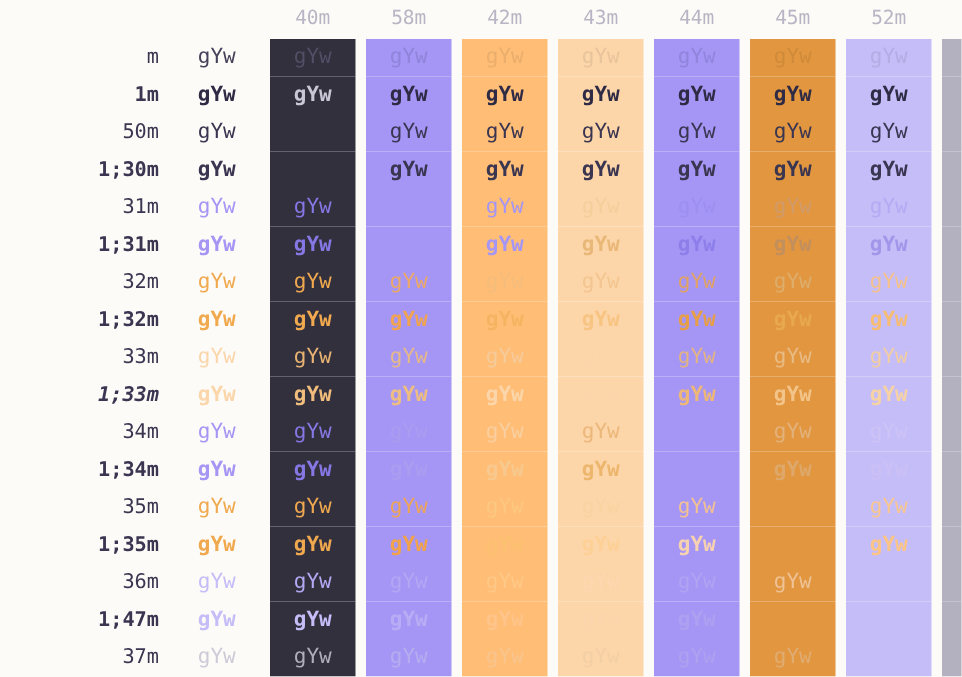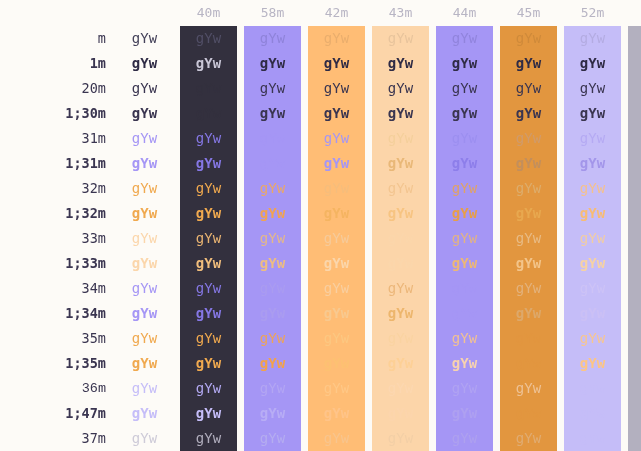--- a/index.html
+++ b/index.html
@@ -144,21 +144,21 @@
           <td class="gapcell"></td>
           <td class="sw bold" style="background: rgb(165, 150, 245); color: rgb(47, 43, 69);"><span class="glyph">gYw</span></td>
           <td class="gapcell"></td>
           <td class="sw bold" style="background: rgb(226, 150, 63); color: rgb(47, 43, 69);"><span class="glyph">gYw</span></td>
           <td class="gapcell"></td>
           <td class="sw bold" style="background: rgb(197, 189, 248); color: rgb(47, 43, 69);"><span class="glyph">gYw</span></td>
           <td class="gapcell"></td>
           <td class="sw bold" style="background: rgb(179, 176, 191); color: rgb(47, 43, 69);"></td>
         </tr>
         <tr>
-          <td class="rowlabel" style="color: rgb(58, 53, 80);">20m</td>
+          <td class="rowlabel" style="color: rgb(58, 53, 80);">50m</td>
           <td class="sw" style="background: transparent; color: rgb(58, 53, 80);"><span class="glyph">gYw</span></td>
           <td class="gapcell"></td>
           <td class="sw" style="background: rgb(51, 48, 62); color: rgb(51, 48, 62);"><span class="glyph">gYw</span></td>
           <td class="gapcell"></td>
           <td class="sw" style="background: rgb(165, 150, 245); color: rgb(58, 53, 80);"><span class="glyph">gYw</span></td>
           <td class="gapcell"></td>
           <td class="sw" style="background: rgb(255, 189, 117); color: rgb(58, 53, 80);"><span class="glyph">gYw</span></td>
           <td class="gapcell"></td>
           <td class="sw" style="background: rgb(252, 213, 169); color: rgb(58, 53, 80);"><span class="glyph">gYw</span></td>
           <td class="gapcell"></td>
@@ -284,21 +284,21 @@
           <td class="gapcell"></td>
           <td class="sw" style="background: rgb(165, 150, 245); color: rgb(227, 179, 131);"><span class="glyph">gYw</span></td>
           <td class="gapcell"></td>
           <td class="sw" style="background: rgb(226, 150, 63); color: rgb(232, 187, 133);"><span class="glyph">gYw</span></td>
           <td class="gapcell"></td>
           <td class="sw" style="background: rgb(197, 189, 248); color: rgb(242, 205, 162);"><span class="glyph">gYw</span></td>
           <td class="gapcell"></td>
           <td class="sw" style="background: rgb(179, 176, 191); color: rgb(222, 197, 161);"></td>
         </tr>
         <tr>
-          <td class="rowlabel b" style="color: rgb(58, 53, 80);">1;33m</td>
+          <td class="rowlabel b" style="color: rgb(58, 53, 80); font-style: italic;">1;33m</td>
           <td class="sw bold" style="background: transparent; color: rgb(251, 214, 171);"><span class="glyph">gYw</span></td>
           <td class="gapcell"></td>
           <td class="sw bold" style="background: rgb(51, 48, 62); color: rgb(240, 189, 124);"><span class="glyph">gYw</span></td>
           <td class="gapcell"></td>
           <td class="sw bold" style="background: rgb(165, 150, 245); color: rgb(237, 189, 130);"><span class="glyph">gYw</span></td>
           <td class="gapcell"></td>
           <td class="sw bold" style="background: rgb(255, 189, 117); color: rgb(251, 214, 171);"><span class="glyph">gYw</span></td>
           <td class="gapcell"></td>
           <td class="sw bold" style="background: rgb(252, 213, 169); color: rgb(251, 214, 171);"><span class="glyph">gYw</span></td>
           <td class="gapcell"></td>
@@ -384,21 +384,21 @@
           <td class="gapcell"></td>
           <td class="sw bold" style="background: rgb(165, 150, 245); color: rgb(247, 210, 176);"><span class="glyph">gYw</span></td>
           <td class="gapcell"></td>
           <td class="sw bold" style="background: rgb(226, 150, 63); color: rgb(226, 150, 63);"><span class="glyph">gYw</span></td>
           <td class="gapcell"></td>
           <td class="sw bold" style="background: rgb(197, 189, 248); color: rgb(252, 197, 133);"><span class="glyph">gYw</span></td>
           <td class="gapcell"></td>
           <td class="sw bold" style="background: rgb(179, 176, 191); color: rgb(233, 188, 132);"></td>
         </tr>
         <tr>
-          <td class="rowlabel" style="color: rgb(58, 53, 80); font-family: Liberation Mono, monospace;">36m</td>
+          <td class="rowlabel" style="color: rgb(58, 53, 80);">36m</td>
           <td class="sw" style="background: transparent; color: rgb(197, 189, 248);"><span class="glyph">gYw</span></td>
           <td class="gapcell"></td>
           <td class="sw" style="background: rgb(51, 48, 62); color: rgb(179, 169, 242);"><span class="glyph">gYw</span></td>
           <td class="gapcell"></td>
           <td class="sw" style="background: rgb(165, 150, 245); color: rgb(179, 166, 243);"><span class="glyph">gYw</span></td>
           <td class="gapcell"></td>
           <td class="sw" style="background: rgb(255, 189, 117); color: rgb(255, 200, 135);"><span class="glyph">gYw</span></td>
           <td class="gapcell"></td>
           <td class="sw" style="background: rgb(252, 213, 169); color: rgb(252, 215, 176);"><span class="glyph">gYw</span></td>
           <td class="gapcell"></td>

